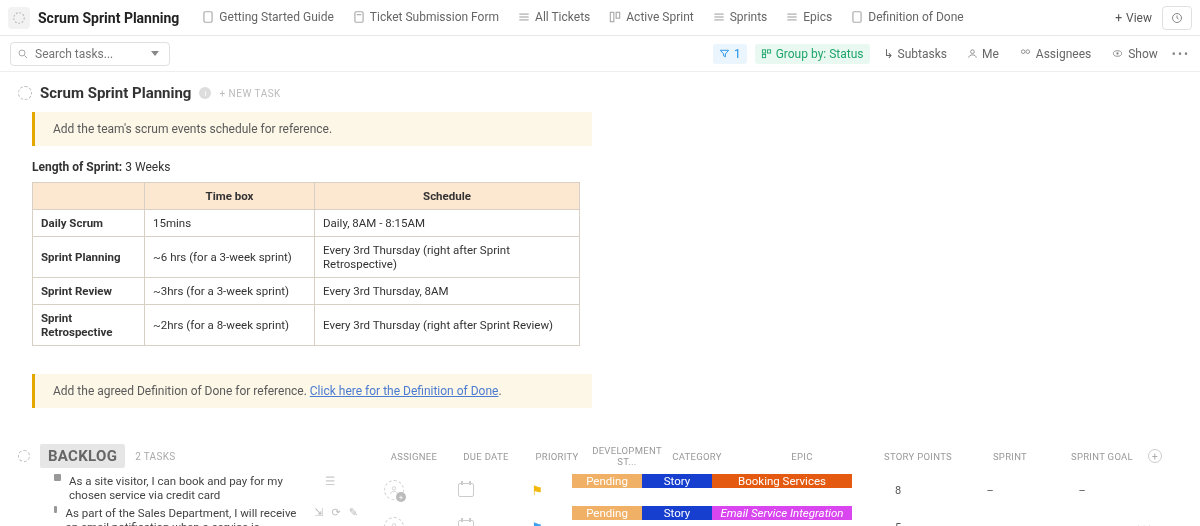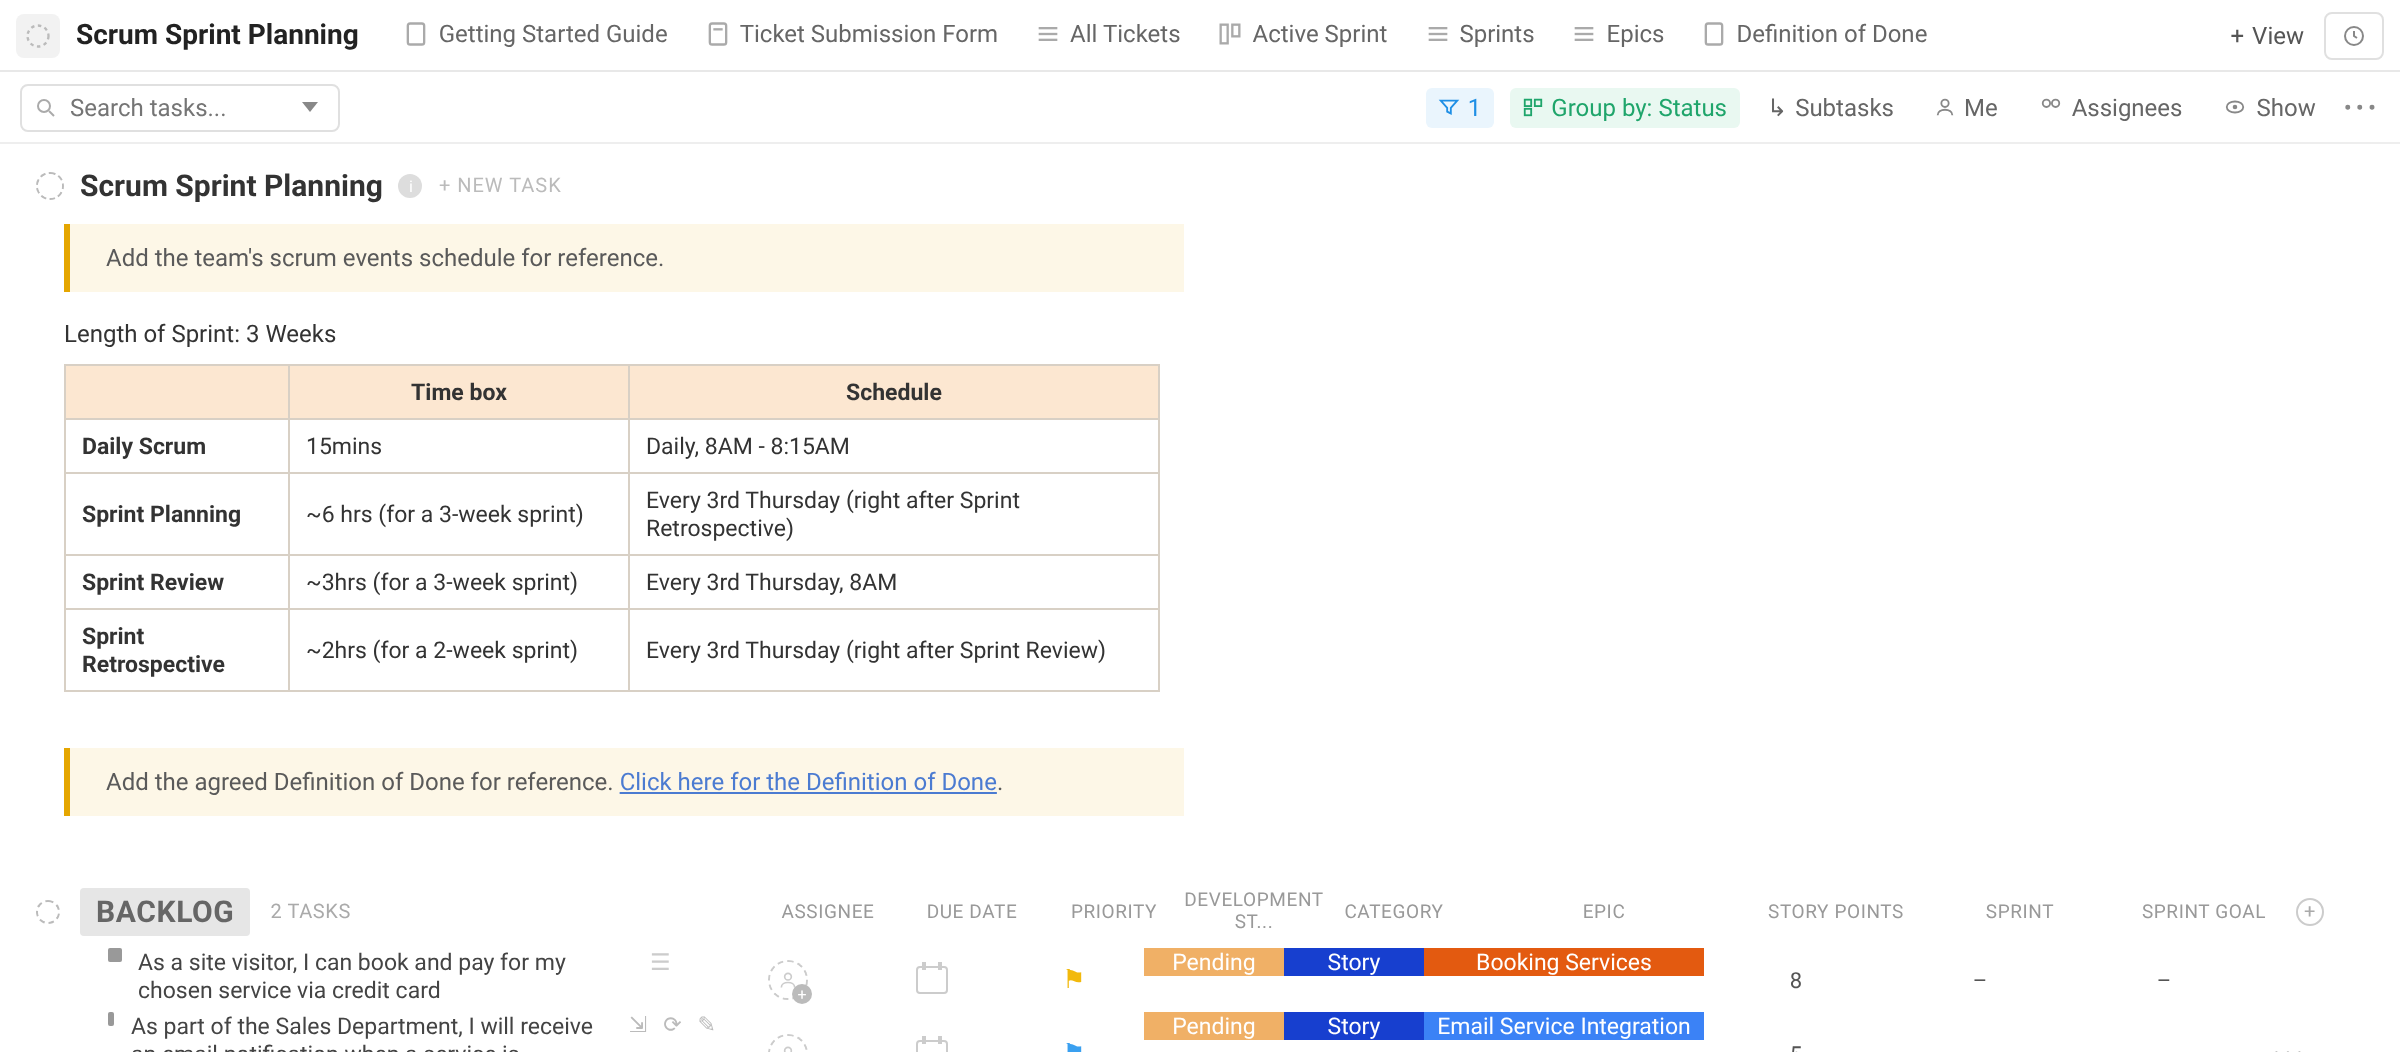--- a/index.html
+++ b/index.html
@@ -30,21 +30,21 @@
   .heading-row { display:flex; align-items:center; gap:8px; margin-bottom:10px; }
   .circle-icon { width:14px; height:14px; border:1.5px dashed #bbb; border-radius:50%; }
   .page-title { font-weight:700; font-size:15px; color:#333; }
   .info-dot { width:12px;height:12px;border-radius:50%;background:#ddd;color:#fff;display:flex;align-items:center;justify-content:center;font-size:8px; }
   .newtask-link { color:#bbb; font-size:10px; letter-spacing:.5px; cursor:pointer; }
 
   .callout { border-left:3px solid #e5a600; background:#fdf7e7; padding:10px 18px; margin:4px 0 14px 14px; width:560px; font-size:12px; color:#5a5a5a; }
   .callout a { color:#4b7bd1; text-decoration:underline; }
 
   .len-sprint { margin:0 0 8px 14px; font-size:12px; }
-  .len-sprint b { font-weight:400; }
+  .len-sprint b { font-weight:700; }
 
   table.sched { border-collapse:collapse; margin-left:14px; width:548px; font-size:11.5px; }
   table.sched th { background:#fce7d1; font-weight:700; padding:6px 8px; border:1px solid #d8d0c5; }
   table.sched td { border:1px solid #d8d0c5; padding:6px 8px; }
   table.sched td:first-child { font-weight:700; }
   table.sched th:first-child { width:112px; }
   table.sched th:nth-child(2) { width:170px; }
 
   
   .backlog-wrap { margin-top:36px; }
@@ -56,21 +56,21 @@
   .plus-col { width:14px; height:14px; border:1px solid #ccc; border-radius:50%; display:flex;align-items:center;justify-content:center;color:#aaa;font-size:10px;cursor:pointer; }
 
   .row { display:flex; align-items:stretch; min-height:32px; }
   .row .left { flex:0 0 340px; display:flex; gap:8px; padding-left:36px; font-size:11.5px; color:#444; }
   .row .left .sq { width:7px;height:7px;background:#999;border-radius:1px; }
   .cell { display:flex; align-items:center; justify-content:center; font-size:11px; color:#555; }
   .badge { height:100%; display:flex; align-items:center; justify-content:center; color:#fff; font-size:11.5px; }
   .badge.pending { background:#f0b066; color:#fff; }
   .badge.story { background:#173fcf; }
   .badge.epic1 { background:#e35a10; }
-  .badge.epic2 { background:#3b82f6; }
+  .badge.epic2 { background:#d946ef;font-style:italic; }
   .flag { font-size:13px; }
   .flag.y { color:#f2b90c; }
   .flag.b { color:#3aa0f0; }
   .assignee-ph { width:20px;height:20px;border:1px dashed #ccc;border-radius:50%;position:relative;display:flex;align-items:center;justify-content:center;color:#ccc; }
   .assignee-ph::after { content:"+"; position:absolute; bottom:-3px; right:-3px; background:#bbb;color:#fff;border-radius:50%;width:10px;height:10px;font-size:8px;display:flex;align-items:center;justify-content:center; }
   .cal-ph { width:16px;height:14px;border:1px solid #ccc;border-radius:2px;position:relative; }
   .cal-ph::before{content:"";position:absolute;top:-3px;left:2px;width:2px;height:4px;background:#ccc;}
   .cal-ph::after{content:"";position:absolute;top:-3px;right:2px;width:2px;height:4px;background:#ccc;}
   .rowhover-icons { display:flex; gap:8px; color:#bbb; font-size:11px; margin-left:8px; }
   .more-dots { color:#888; letter-spacing:2px; cursor:pointer; }
@@ -272,21 +272,21 @@
           <td>~6 hrs (for a 3-week sprint)</td>
           <td>Every 3rd Thursday (right after Sprint Retrospective)</td>
         </tr>
         <tr>
           <td>Sprint Review</td>
           <td>~3hrs (for a 3-week sprint)</td>
           <td>Every 3rd Thursday, 8AM</td>
         </tr>
         <tr>
           <td>Sprint Retrospective</td>
-          <td>~2hrs (for a 2-week sprint)</td>
+          <td>~2hrs (for a 8-week sprint)</td>
           <td>Every 3rd Thursday (right after Sprint Review)</td>
         </tr>
       </tbody>
   </table>
 
   <div class="callout" style="margin-top:28px;">
     <span>Add the agreed Definition of Done for reference. </span><a href="#">Click here for the Definition of Done</a><span>.</span>
   </div>
 
   <div class="backlog-wrap">

